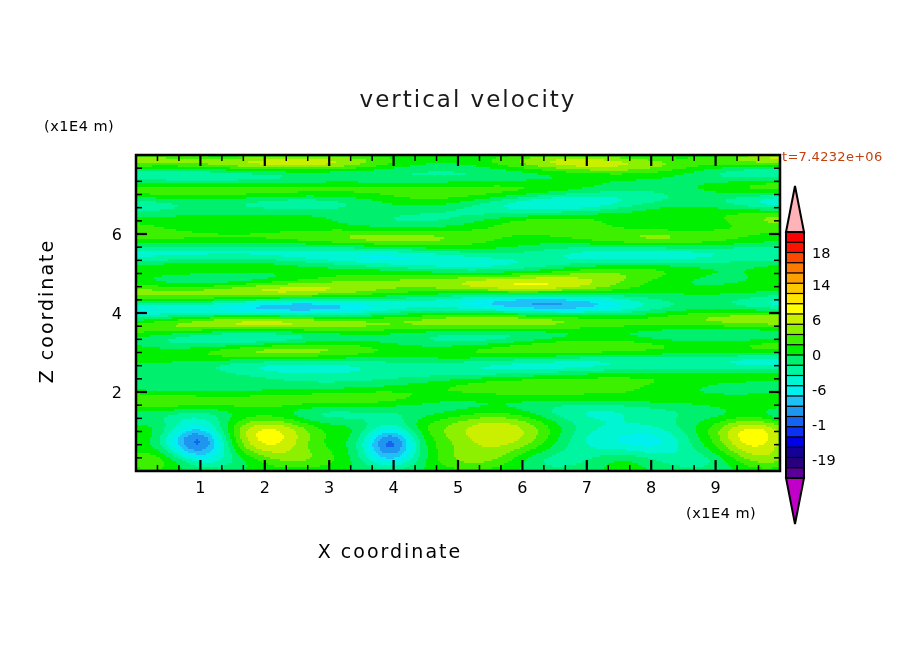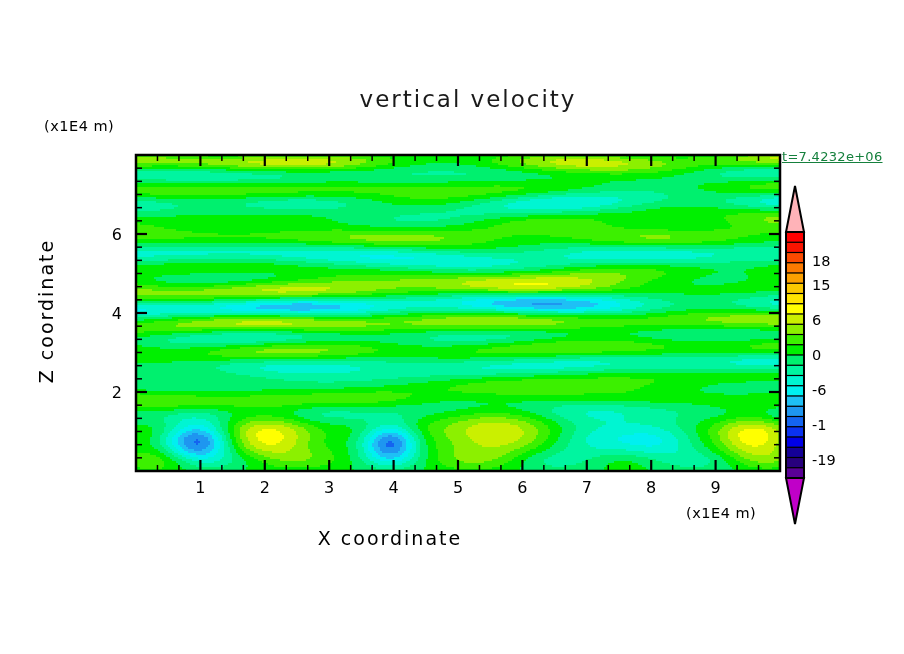--- a/index.html
+++ b/index.html
@@ -3,22 +3,22 @@
 <meta charset="utf-8">
 <style>
   html,body{margin:0;padding:0;background:#ffffff;}
   body{width:904px;height:654px;position:relative;overflow:hidden;
        font-family:"DejaVu Sans","Liberation Sans",sans-serif;color:#000;}
   .abs{position:absolute;}
   #title{left:16px;top:86px;width:904px;text-align:center;font-size:23px;
          letter-spacing:2px;font-weight:400;color:#1a1a1a;}
   #unit-top{left:44px;top:118px;font-size:14.5px;letter-spacing:.5px;}
   #unit-bot{left:686px;top:505px;font-size:14.5px;letter-spacing:.5px;}
-  #tstamp{left:782px;top:149px;font-size:13px;letter-spacing:.3px;color:#15803d;text-decoration:underline;}
-  #xlabel{left:0;top:527px;width:780px;text-align:center;font-size:19px;letter-spacing:2px;}
+  #tstamp{left:782px;top:149px;font-size:13px;letter-spacing:.3px;color:#c2410c;}
+  #xlabel{left:0;top:540px;width:780px;text-align:center;font-size:19px;letter-spacing:2px;}
   #ylabel{left:-44px;top:300px;width:180px;text-align:center;font-size:19px;
           letter-spacing:2px;transform:rotate(-90deg);transform-origin:50% 50%;}
   .xtl{position:absolute;font-size:16px;transform:translateX(-50%);top:478px;}
   .ytl{position:absolute;font-size:16px;transform:translateY(-50%);left:104px;text-align:right;width:18px;}
   .cbl{position:absolute;font-size:14.5px;left:812px;transform:translateY(-50%);}
   svg{display:block;}
 </style>
 </head>
 <body>
 
@@ -35,22 +35,22 @@
     <div class="xtl" style="left: 329.2px;">3</div>
     <div class="xtl" style="left: 393.6px;">4</div>
     <div class="xtl" style="left: 458px;">5</div>
     <div class="xtl" style="left: 522.4px;">6</div>
     <div class="xtl" style="left: 586.8px;">7</div>
     <div class="xtl" style="left: 651.2px;">8</div>
     <div class="xtl" style="left: 715.6px;">9</div>
     <div class="ytl" style="top: 392px;">2</div>
     <div class="ytl" style="top: 313px;">4</div>
     <div class="ytl" style="top: 234px;">6</div>
-    <div class="cbl" style="top: 261px;">18</div>
-    <div class="cbl" style="top: 284.714px;">15</div>
+    <div class="cbl" style="top: 253px;">18</div>
+    <div class="cbl" style="top: 284.714px;">14</div>
     <div class="cbl" style="top: 319.857px;">6</div>
     <div class="cbl" style="top: 355px;">0</div>
     <div class="cbl" style="top: 390.143px;">-6</div>
     <div class="cbl" style="top: 425.286px;">-1</div>
     <div class="cbl" style="top: 460.429px;">-19</div>
   </div>
 
 <svg class="abs" id="plot" width="904" height="654" style="left:0;top:0;pointer-events:none">
   <defs>
     <clipPath id="plotclip">

